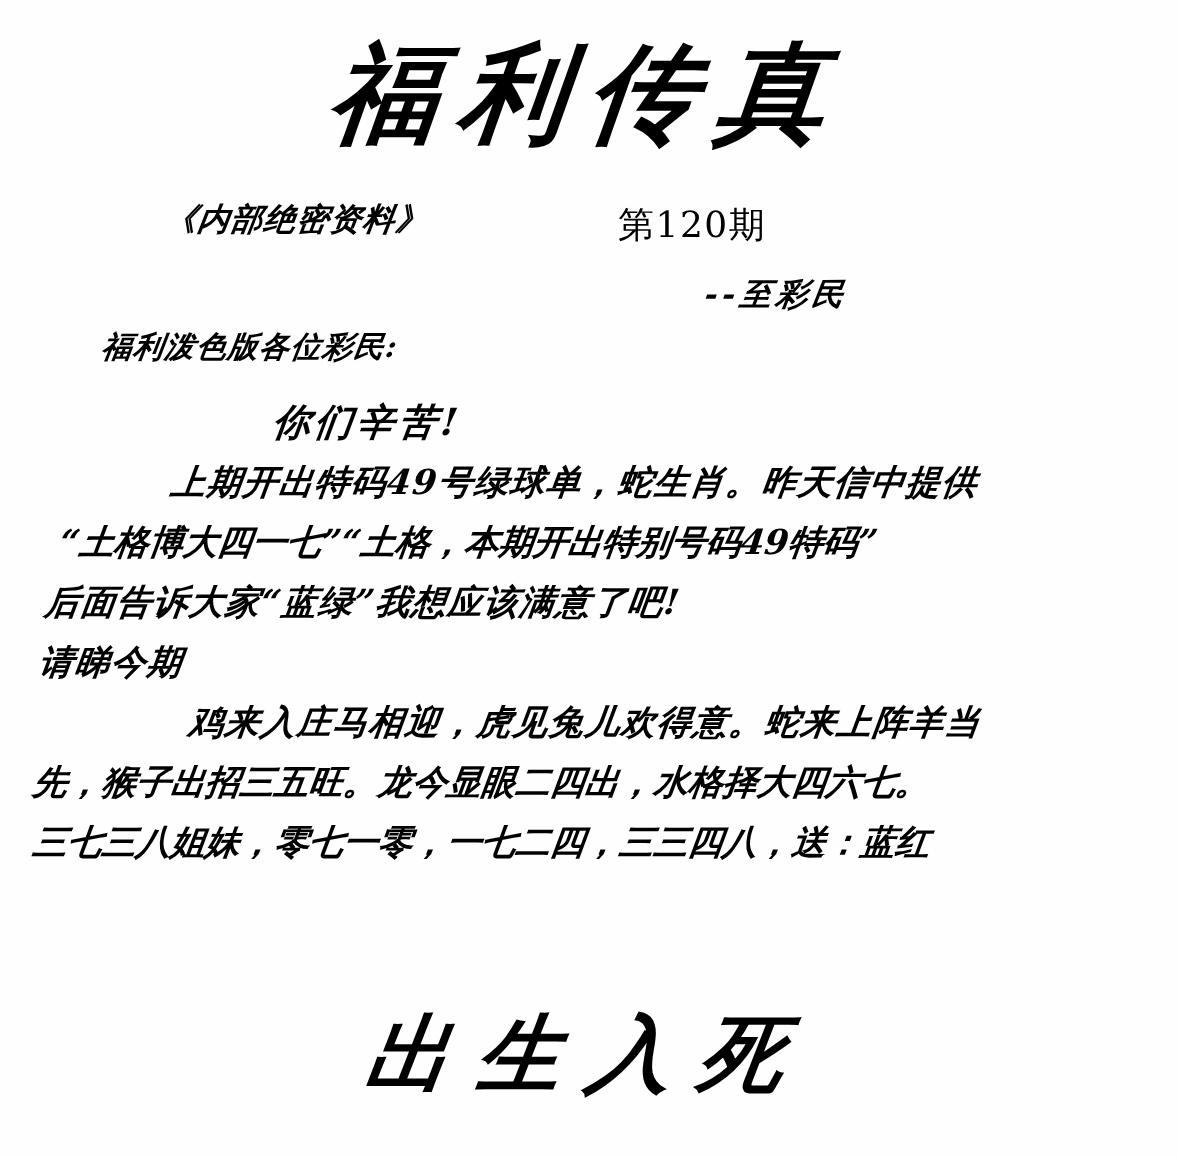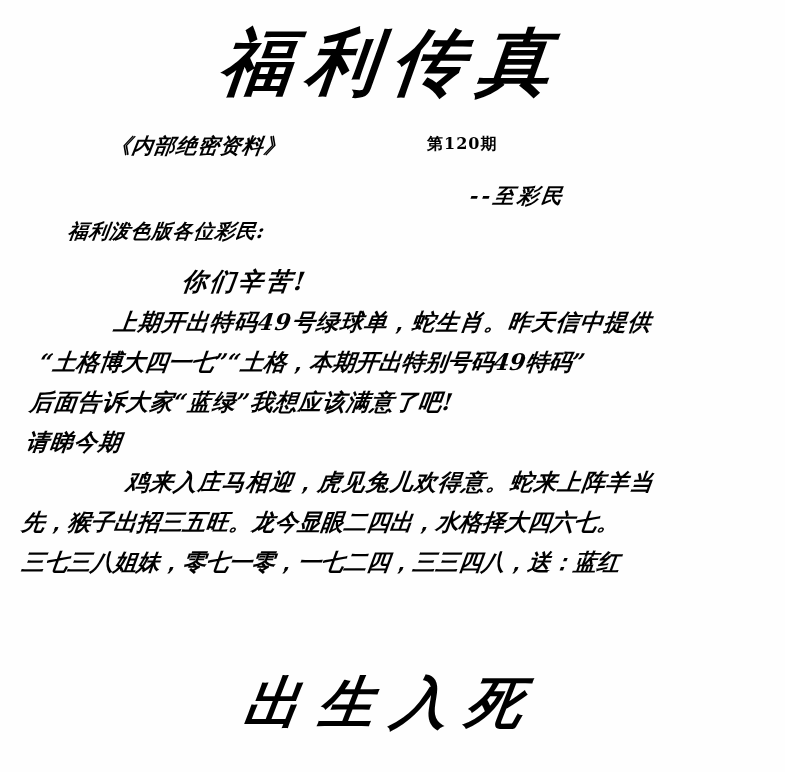--- a/index.html
+++ b/index.html
@@ -50,24 +50,24 @@
     left: 110px;
     top: 0;
     font-size: 21px;
     font-style: italic;
     font-weight: 700;
     letter-spacing: 1px;
     transform: skewX(-8deg);
   }
   .issue-no {
     position: absolute;
-    left: 427px;
+    left: 412px;
     top: 2px;
-    font-size: 16px;
-    font-weight: 700;
+    font-size: 24px;
+    font-weight: 400;
     letter-spacing: 1px;
   }
   .dedication {
     position: absolute;
     top: 182px;
     left: 470px;
     font-size: 21px;
     font-weight: 700;
     font-style: italic;
     letter-spacing: 3px;

